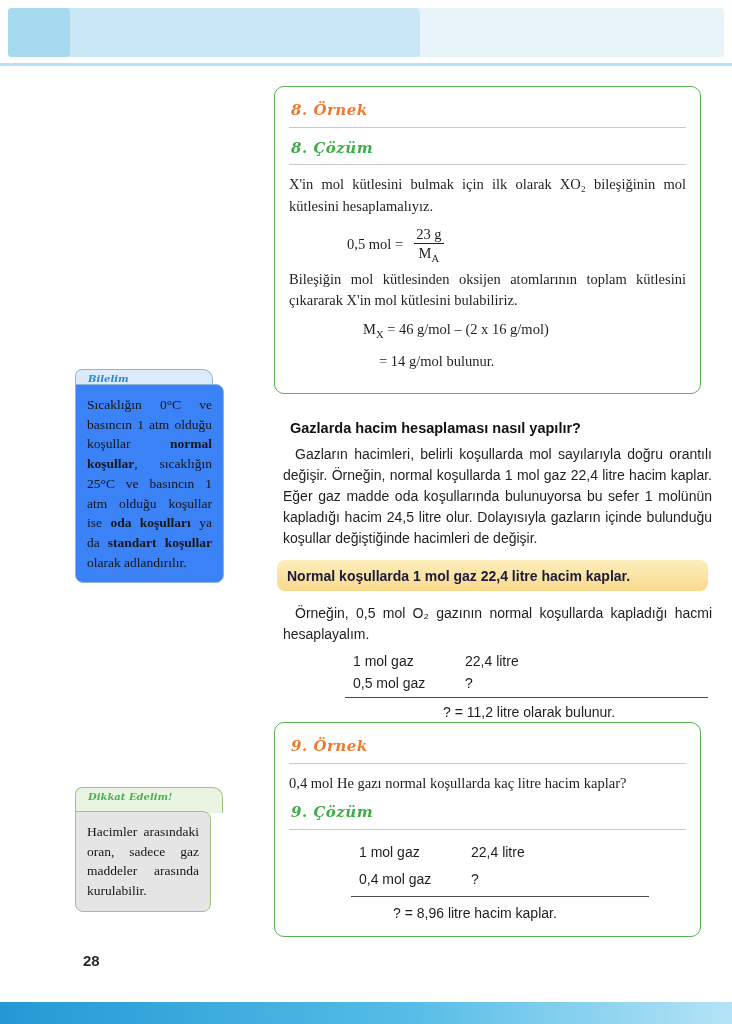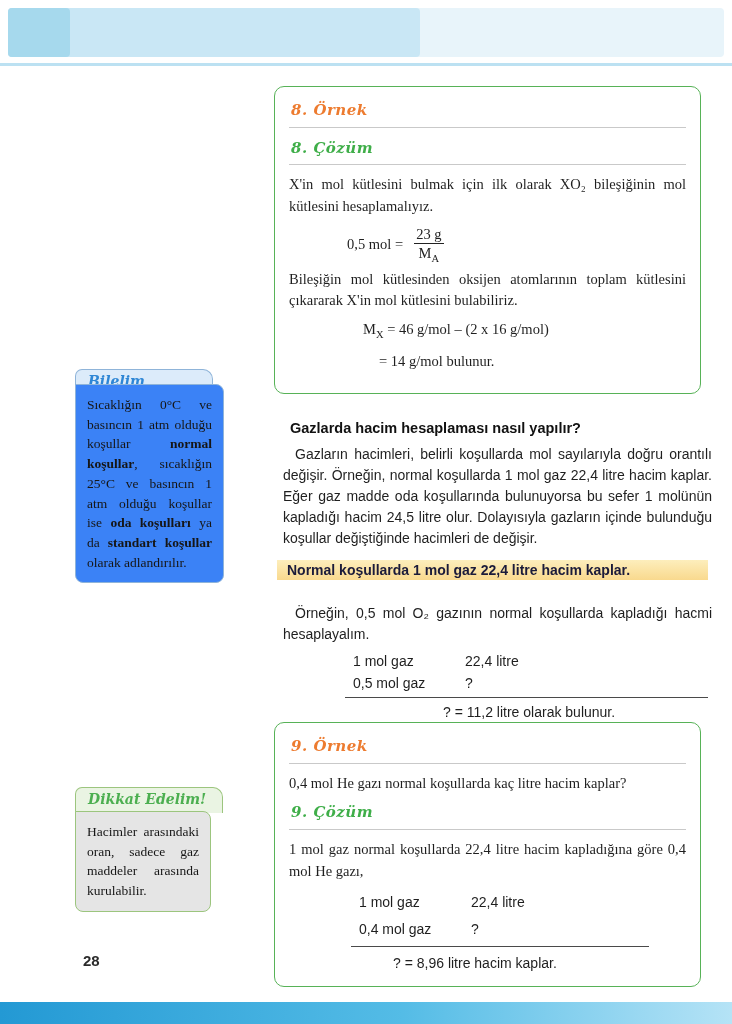--- a/index.html
+++ b/index.html
@@ -33,36 +33,36 @@
   .formula-row { display:flex; align-items:center; gap:8px; margin:6px 0 4px 58px; }
   .fraction { display:inline-flex; flex-direction:column; align-items:center; line-height:1.25; }
   .fraction .num { padding:0 5px; }
   .fraction .den { border-top:1.2px solid #222; padding:0 5px; }
   .formula-line { margin:2px 0 8px 74px; }
   .formula-line2 { margin:0 0 8px 90px; }
   sub { font-size:10.5px; }
 
   
   .note-tab { position:absolute; height:26px; padding:3px 12px 0 12px; border-radius:7px 10px 0 0;
-              font-family:"DejaVu Serif", serif; font-style:italic; font-weight:bold; font-size:14px; }
+              font-family:"DejaVu Serif", serif; font-style:italic; font-weight:bold; font-size:10px; }
   .note-box { position:absolute; border-radius:0 8px 8px 8px; padding:10px 11px;
               font-family:"Liberation Serif", serif; font-size:13.5px; line-height:1.46;
               color:#161616; text-align:justify; }
   .bilelim-tab { left:75px; top:369px; width:138px; background:#dcebfa; border:1.5px solid #8fb4d9; border-bottom:none; color:#2e86d5; }
   .bilelim-box { left:75px; top:384px; width:149px; background:#3b82f6; border:1.5px solid #8fb4d9; }
   .dikkat-tab  { left:75px; top:787px; width:148px; background:#eaf4e3; border:1.5px solid #9cc57e; border-bottom:none; color:#4caf50; }
   .dikkat-box  { left:75px; top:811px; width:136px; background:#e5e5e5; border:1.5px solid #9cc57e; }
 
   
   .gas-heading { position:absolute; left:290px; top:420px; font-size:14.5px; font-weight:bold; color:#111111; }
   .gas-para { position:absolute; left:283px; top:444px; width:429px; font-size:14px; line-height:1.5;
               color:#1f1f1f; text-align:justify; text-indent:12px; }
-  .highlight-box { position:absolute; left:277px; top:560px; width:431px; height:20px;
+  .highlight-box { position:absolute; left:277px; top:560px; width:431px; height:31px;
                    background:linear-gradient(180deg,#fdeebc 0%, #f9d98e 100%);
-                   border-radius:0; display:flex; align-items:center; padding-left:10px;
+                   border-radius:8px; display:flex; align-items:center; padding-left:10px;
                    font-size:14px; font-weight:bold; color:#1b1b3a; }
   .example-intro { position:absolute; left:283px; top:603px; width:429px; font-size:14px; line-height:1.5;
                    color:#1f1f1f; text-align:justify; text-indent:12px; }
 
   
   .proportion { font-family:"Liberation Sans", sans-serif; font-size:14px; color:#1f1f1f; }
   .prop-main { position:absolute; left:345px; top:650px; width:363px; }
   .prop-rows { padding-left:8px; }
   .prow { display:flex; padding:3px 0; }
   .prow .c1 { width:112px; }
@@ -127,21 +127,20 @@
     <div class="prop-rule"></div>
     <div class="prop-result">? = 11,2 litre olarak bulunur.</div>
   </div>
 
   <div class="example-box ex9">
     <div class="script-title title-orange">9. Örnek</div>
     <hr class="rule">
     <p class="ex-text">0,4 mol He gazı normal koşullarda kaç litre hacim kaplar?</p>
     <div class="script-title title-green">9. Çözüm</div>
     <hr class="rule">
-    <p class="ex-text">1 mol gaz normal koşullarda 22,4 litre hacim kapladığına göre 0,4 mol He gazı,</p>
     <div class="proportion prop-inline">
       <div class="prop-rows">
         <div class="prow">
           <span class="c1">1 mol gaz</span>
           <span>22,4 litre</span>
         </div>
         <div class="prow">
           <span class="c1">0,4 mol gaz</span>
           <span>?</span>
         </div>

